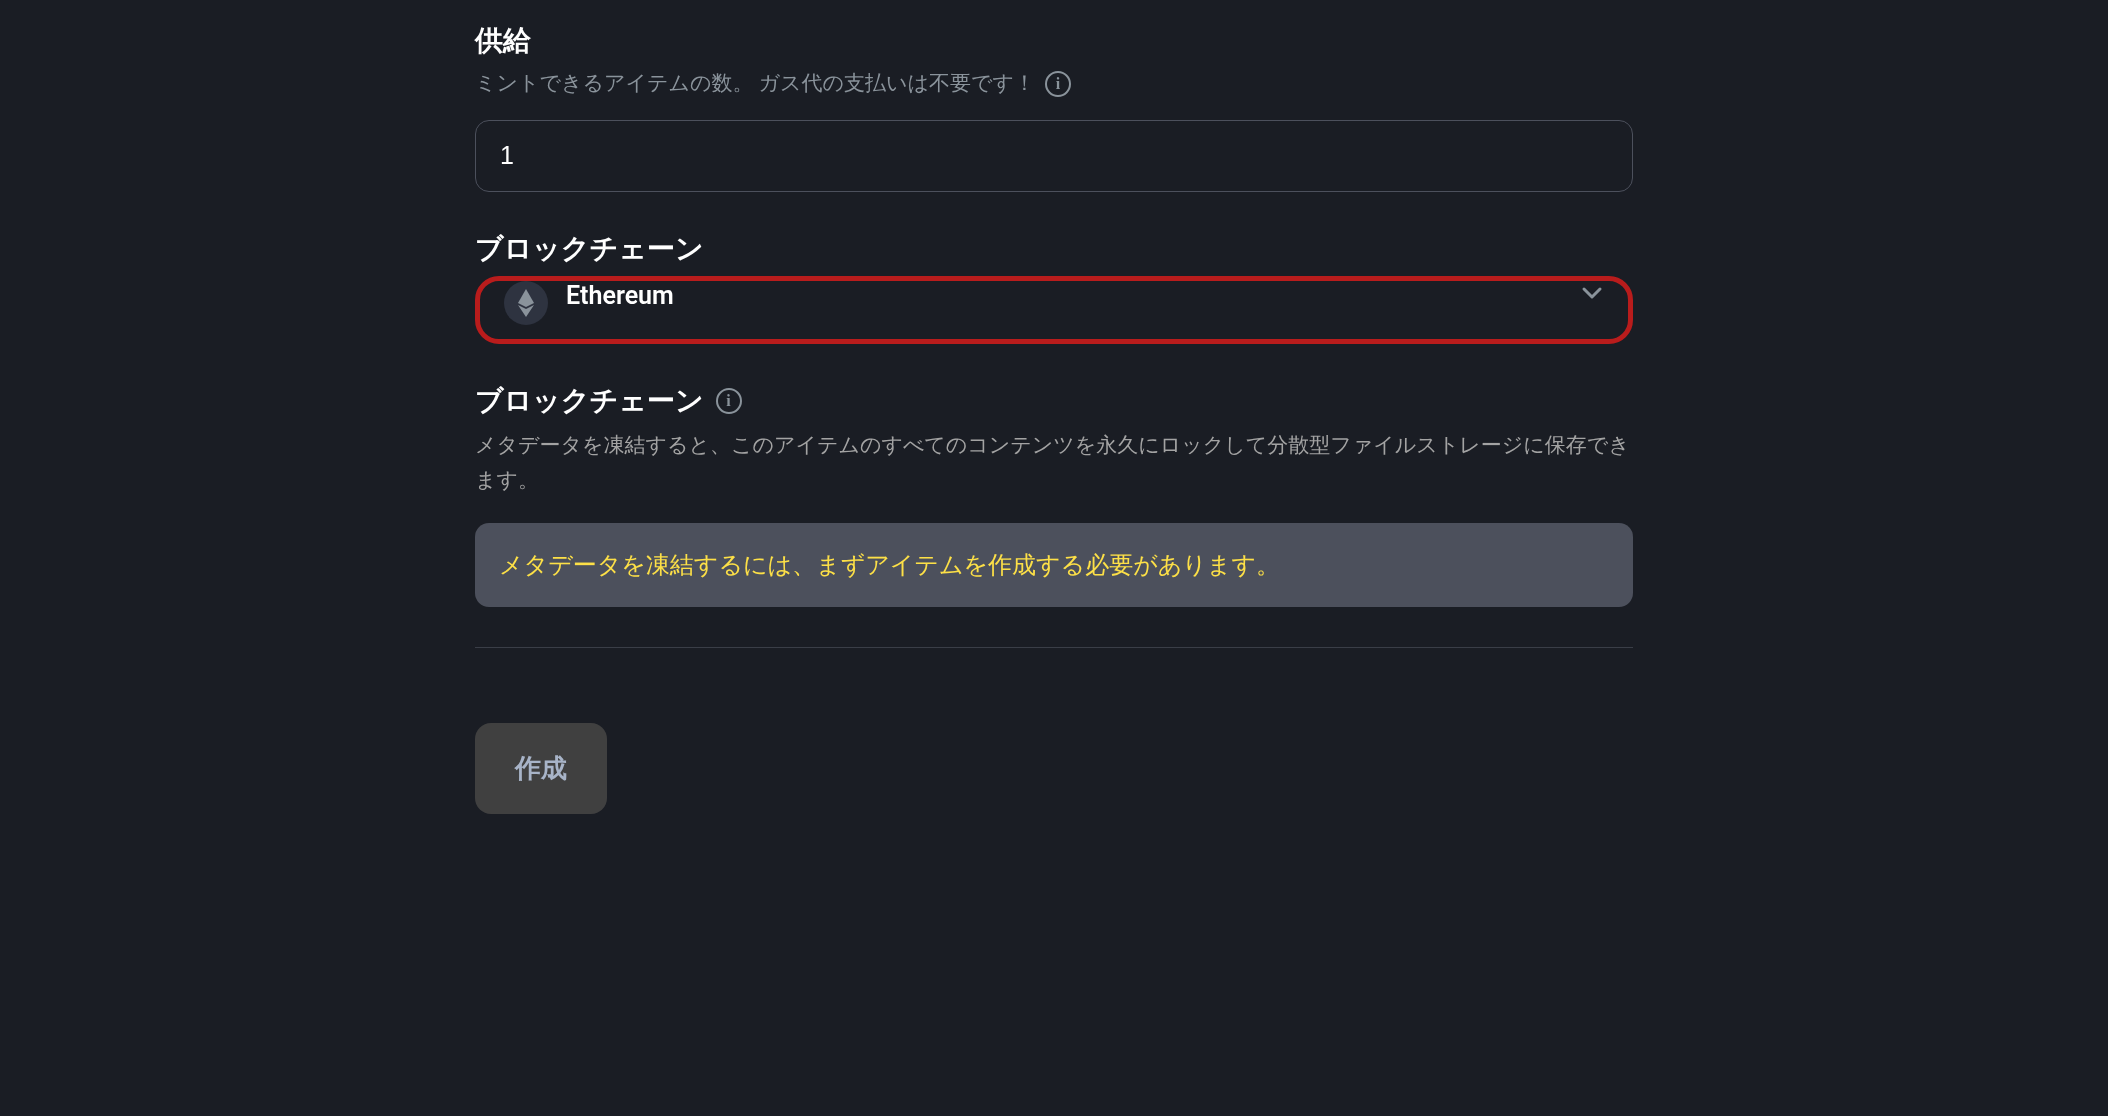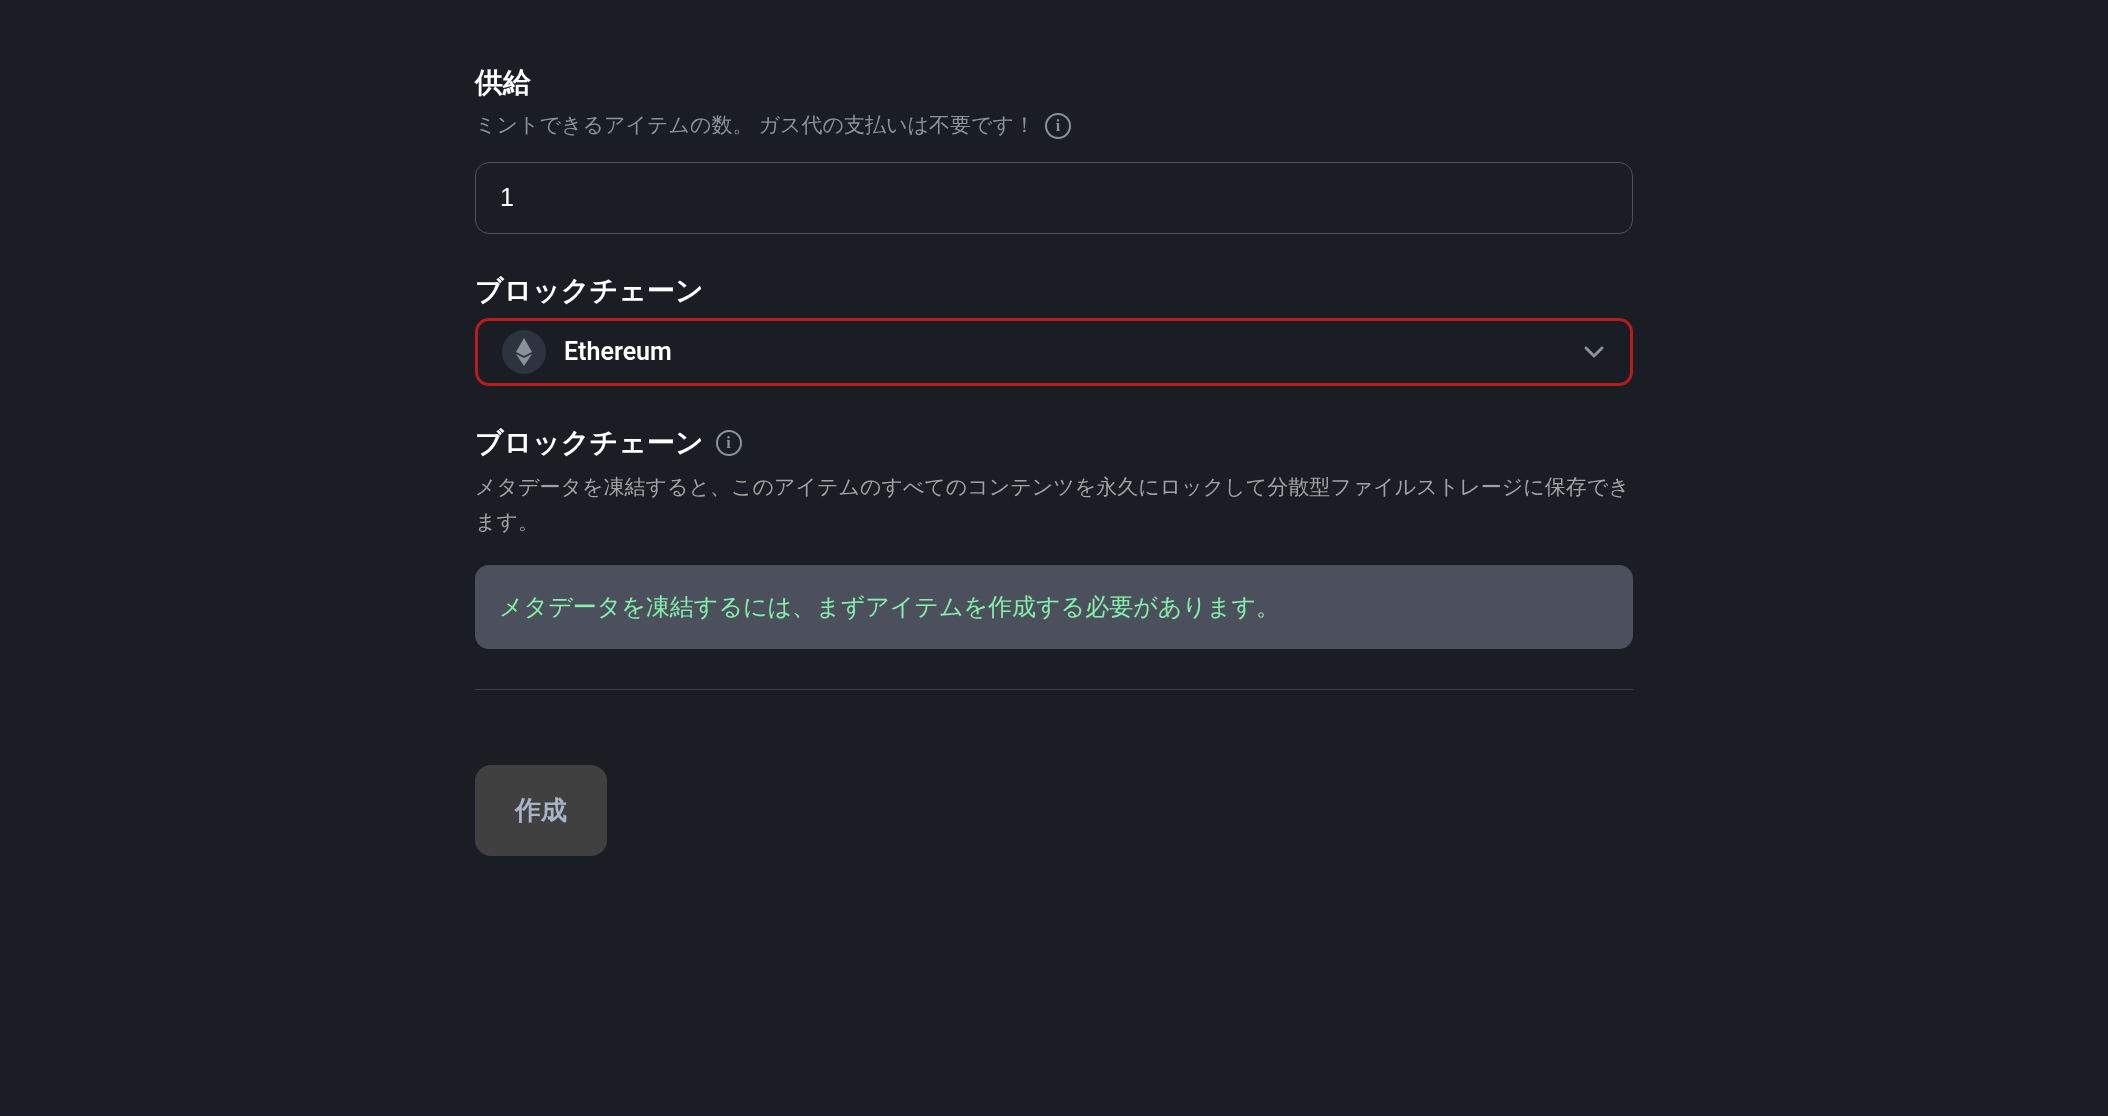--- a/index.html
+++ b/index.html
@@ -9,22 +9,21 @@
     }
     body {
       background-color: #1a1d24;
       font-family: -apple-system, BlinkMacSystemFont, "Segoe UI", Roboto, "Helvetica Neue", Arial, sans-serif;
       color: #ffffff;
       width: 2108px;
       height: 1116px;
       overflow: hidden;
     }
     .container {
-      padding: 44px 475px 0 475px;
-      margin-top: 20px;
+      padding: 22px 475px 0 475px;
     }
     .field-group {
       margin-bottom: 38px;
     }
     .field-label {
       font-size: 28px;
       font-weight: 700;
       color: #ffffff;
       margin-bottom: 8px;
       display: flex;
@@ -71,25 +70,24 @@
       border-radius: 14px;
       padding: 0 24px;
       font-size: 25px;
       color: #ffffff;
       outline: none;
     }
     .select-wrapper {
       width: 100%;
       height: 68px;
       background-color: transparent;
-      border: 3px solid #b91c1c;
-      border-radius: 14px;
+      border: 5px solid #b91c1c;
+      border-radius: 24px;
       padding: 0 24px;
       display: flex;
-      align-items: center;
       gap: 18px;
       cursor: pointer;
     }
     .eth-icon {
       width: 44px;
       height: 44px;
       border-radius: 50%;
       background-color: #2e3340;
       display: flex;
       align-items: center;
@@ -110,21 +108,21 @@
       width: 24px;
       height: 24px;
       flex-shrink: 0;
     }
     .notice-box {
       width: 100%;
       background-color: #4c505c;
       border-radius: 14px;
       padding: 26px 24px;
       font-size: 24px;
-      color: #86efac;
+      color: #fde047;
       margin-bottom: 40px;
     }
     .divider {
       border: none;
       border-top: 1px solid #3a3e47;
       margin-bottom: 75px;
     }
     .create-button {
       background-color: #404040;
       border: none;

